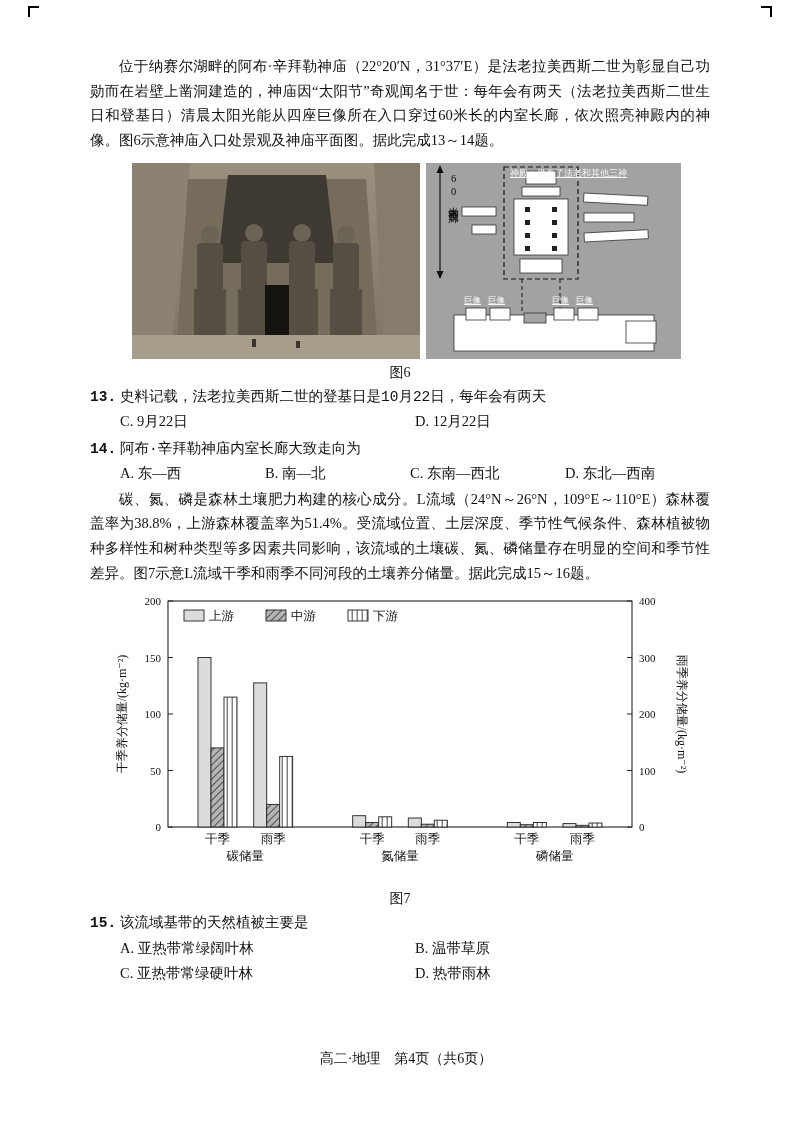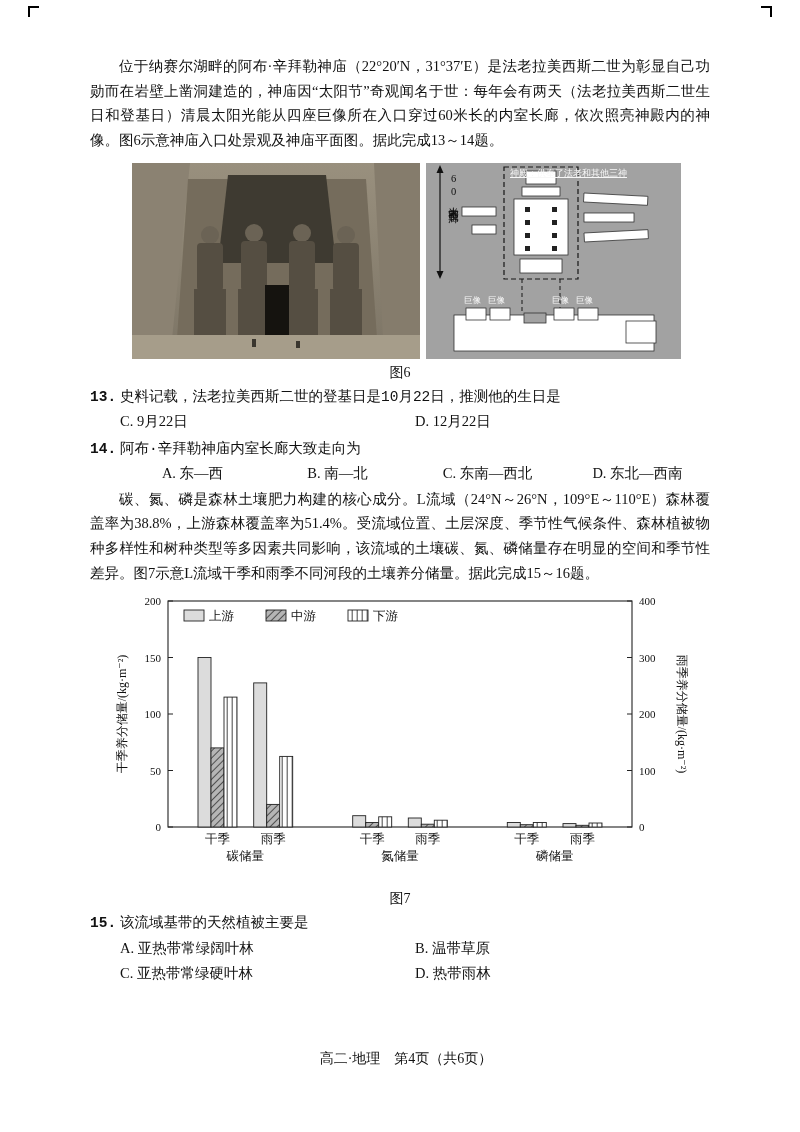--- a/index.html
+++ b/index.html
@@ -14,30 +14,30 @@
   .para { font-size:14.5px; line-height:1.7; text-align:justify; text-indent:2em; margin:0; }
 
   .fig6 { display:flex; gap:6px; margin:10px 0 0 42px; }
   .photo { position:relative; width:288px; height:196px; flex:none; }
   .plan  { position:relative; width:255px; height:196px; flex:none; }
   .plan svg, .photo svg { display:block; }
 
   .plan-vtext { position:absolute; left:20px; top:10px; writing-mode:vertical-rl; text-orientation:upright;
                 font-size:10.5px; letter-spacing:1.5px; color:#0d0d0d; }
   .shrine-label { position:absolute; left:84px; top:4px; color:#f7f7f7; font-size:9px; white-space:nowrap;text-decoration:underline; }
-  .jx { position:absolute; top:132px; color:#f7f7f7; font-size:8.5px; white-space:nowrap; }
+  .jx { position:absolute; top:132px; color:#f7f7f7; font-size:8.5px; white-space:nowrap;text-decoration:underline; }
 
   .caption { text-align:center; font-size:14px; margin:5px 0 3px; }
 
   .question { display:flex; font-size:14.5px; line-height:1.7; margin-top:2px;font-family:Liberation Mono, monospace; }
   .qnum { font-weight:bold; width:30px; flex:none; }
   .qtext { flex:1; }
   .opts { display:flex; font-size:14.5px; line-height:1.75; padding-left:30px; }
   .o2 { width:295px; flex:none; }
-  .o4 { width:145px; flex:none;text-align:center; }
+  .o4 { width:145px; flex:none; }
 
   .chart-wrap { margin-top:4px; }
   #fig7-svg text { font-family:"Liberation Serif","DejaVu Serif",serif; fill:#111; }
   #fig7-svg .tick { font-size:11px; }
   #fig7-svg .xlab { font-size:12.5px; }
   #fig7-svg .alabel { font-size:12px; }
 
   .footer { position:absolute; left:12px; right:0; top:1050px; text-align:center; font-size:14px; }
 </style>
 </head>
@@ -134,21 +134,21 @@
       <span class="jx" style="left:62px">巨像</span>
       <span class="jx" style="left:126px">巨像</span>
       <span class="jx" style="left:150px">巨像</span>
     </div>
   </div>
 
   <div class="caption">图6</div>
 
   <div class="question">
     <span class="qnum">13.</span>
-    <span class="qtext">史料记载，法老拉美西斯二世的登基日是10月22日，推测他的生日是</span>
+    <span class="qtext">史料记载，法老拉美西斯二世的登基日是10月22日，每年会有两天</span>
   </div>
   <div class="opts">
     <span class="o2">C. 9月22日</span>
     <span class="o2">D. 12月22日</span>
   </div>
 
   <div class="question">
     <span class="qnum">14.</span>
     <span class="qtext">阿布·辛拜勒神庙内室长廊大致走向为</span>
   </div>

